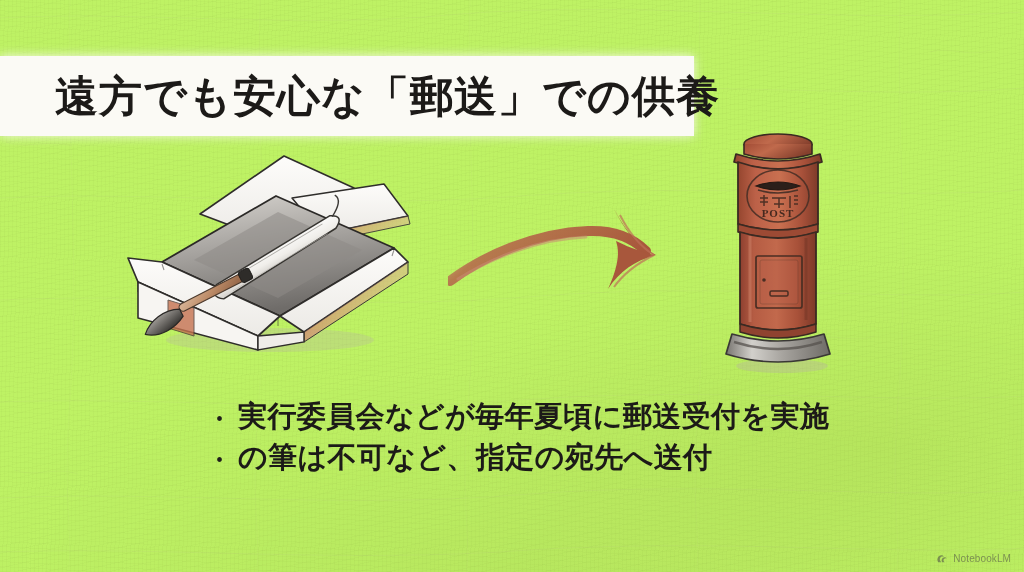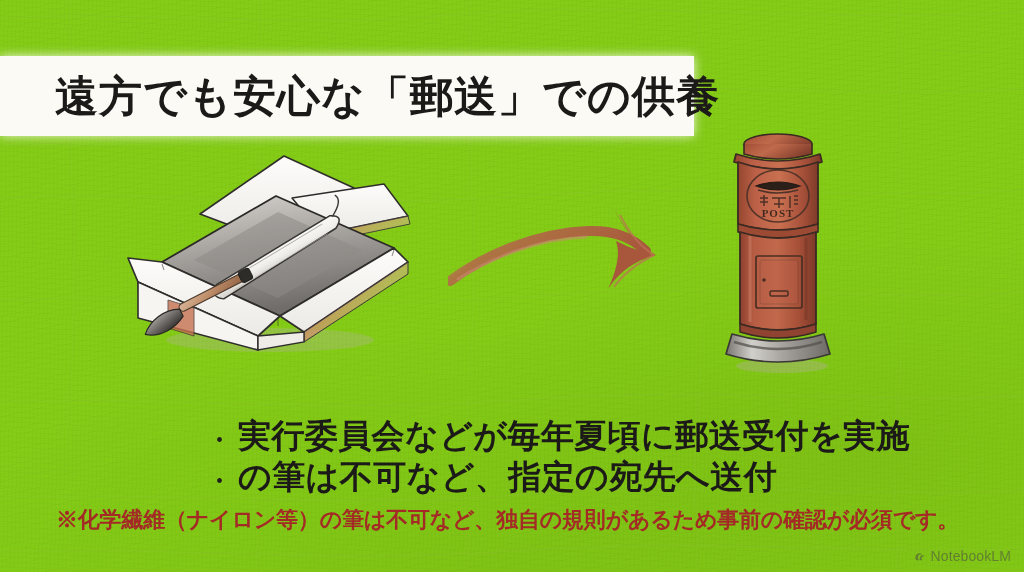--- a/index.html
+++ b/index.html
@@ -10,21 +10,21 @@
     width: 1024px;
     height: 572px;
     overflow: hidden;
     font-family: "Liberation Serif", "DejaVu Serif", serif;
   }
 
   #slide {
     position: relative;
     width: 1024px;
     height: 572px;
-    background-color: #84cc16;
+    background-color: #bef264;
     overflow: hidden;
   }
 
   
   .paper-grain {
     position: absolute;
     inset: 0;
     pointer-events: none;
     background-image:
       repeating-linear-gradient(91deg, rgba(160,148,120,0.055) 0px, rgba(160,148,120,0.055) 1px, rgba(255,255,255,0) 1px, rgba(255,255,255,0) 4px),
@@ -105,27 +105,26 @@
     white-space: nowrap;
   }
   .bullet-dot {
     font-size: 20px;
     color: #1f1d1b;
     width: 22px;
     flex: 0 0 22px;
     line-height: 41px;
   }
   .bullet-label {
-    font-size: 33px;
+    font-size: 29px;
     font-weight: 700;
     color: #1c1a18;
     letter-spacing: 0.4px;
     line-height: 41px;
     font-family: "Liberation Serif", "DejaVu Serif", serif;
-    margin-top: 20px;
   }
 
   
   #footnote {
     position: absolute;
     left: 56px;
     top: 505px;
     width: 910px;
     font-size: 22px;
     font-weight: 700;
@@ -139,21 +138,21 @@
   #watermark {
     position: absolute;
     right: 13px;
     bottom: 8px;
     display: flex;
     align-items: center;
     gap: 4px;
     opacity: 0.55;
   }
   #watermark-label {
-    font-size: 14px;
+    font-size: 10px;
     color: #4a4845;
     font-family: "Liberation Sans", sans-serif;
     letter-spacing: 0.1px;
   }
 </style>
 </head>
 <body>
 
 <div id="slide">
 
@@ -346,21 +345,20 @@
     <div class="bullet-row">
       <span class="bullet-dot">•</span>
       <span class="bullet-label">実行委員会などが毎年夏頃に郵送受付を実施</span>
     </div>
     <div class="bullet-row">
       <span class="bullet-dot">•</span>
       <span class="bullet-label">の筆は不可など、指定の宛先へ送付</span>
     </div>
   </div>
 
-  <div id="footnote">※化学繊維（ナイロン等）の筆は不可など、独自の規則があるため事前の確認が必須です。</div>
 
   <div id="watermark">
     <svg width="13" height="11" viewBox="0 0 13 11">
       <path d="M2.2,9.2 C0.9,7.6 1.1,4.6 3.1,3.0 C5.0,1.5 7.4,2.2 8.0,3.9 C6.6,3.2 5.0,3.6 4.2,4.9 C3.4,6.2 3.9,8.2 5.4,9.2 Z" fill="#4a4845"></path>
       <path d="M6.2,9.2 C5.2,8.0 5.5,5.8 7.0,4.7 C8.5,3.6 10.3,4.2 10.7,5.5 C9.6,5.0 8.4,5.3 7.8,6.3 C7.2,7.3 7.6,8.6 8.7,9.2 Z" fill="#4a4845"></path>
     </svg>
     <span id="watermark-label">NotebookLM</span>
   </div>
 
 </div>

